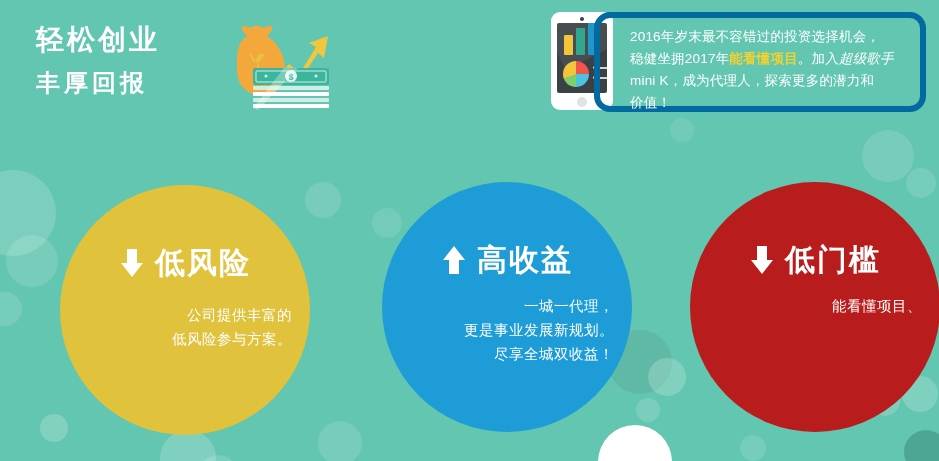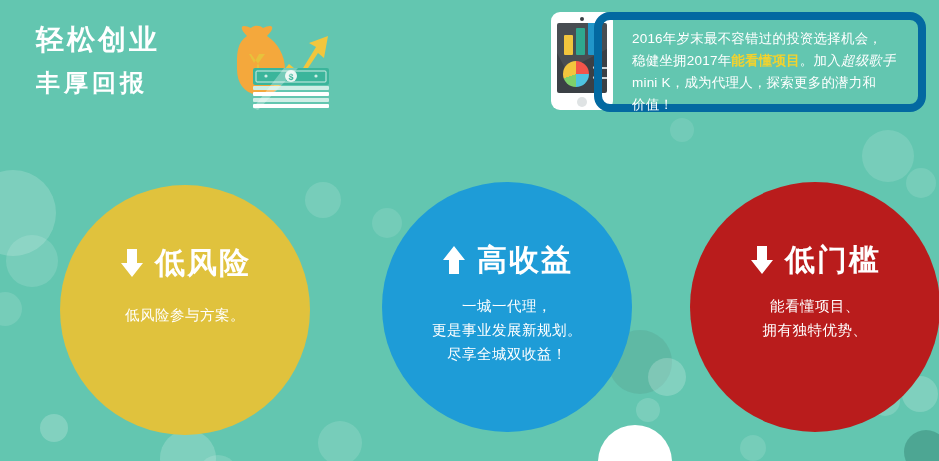--- a/index.html
+++ b/index.html
@@ -19,21 +19,21 @@
   .headline{position:absolute;left:36px;top:22px;color:#ffffff;}
   .headline .l1{font-size:28px;font-weight:bold;letter-spacing:3px;line-height:36px;}
   .headline .l2{font-size:24px;font-weight:bold;letter-spacing:4px;line-height:46px;margin-top:2px;}
 
   
   .money{position:absolute;left:214px;top:18px;width:116px;height:100px;}
 
   
   .callout{
     position:absolute;left:594px;top:12px;width:332px;height:100px;
-    border:8px solid #0369a1;border-radius:16px;box-sizing:border-box;
+    border:6px solid #0369a1;border-radius:16px;box-sizing:border-box;
   }
   .callout-text{
     position:absolute;left:30px;top:8px;right:10px;
     color:#ffffff;font-size:13.5px;line-height:22px;letter-spacing:.2px;
   }
   .callout-text .hl{color:#f2d22e;font-weight:bold;}
   .callout-text .script{font-family:"Liberation Serif","DejaVu Serif",serif;font-style:italic;}
 
   
   .tablet{position:absolute;left:551px;top:12px;width:62px;height:98px;
@@ -42,21 +42,21 @@
   .tablet .cam{position:absolute;left:29px;top:5px;width:4px;height:4px;border-radius:50%;background:#3b4045;}
   .tablet .home{position:absolute;left:26px;top:85px;width:10px;height:10px;border-radius:50%;background:#dfe3e4;}
   .tablet .gloss{position:absolute;left:-10px;top:-30px;width:90px;height:60px;background:rgba(255,255,255,.07);transform:rotate(-28deg);}
   .bar{position:absolute;bottom:38px;border-radius:1px;}
   .pie{position:absolute;left:6px;bottom:6px;width:26px;height:26px;border-radius:50%;
        background:conic-gradient(#f2544a 0deg 90deg,#4ec3e0 90deg 180deg,#7fd06a 180deg 250deg,#f2c53d 250deg 360deg);}
   .dot{position:absolute;width:3px;height:3px;border-radius:50%;background:#cfd4d6;}
   .dash{position:absolute;width:11px;height:2px;background:#cfd4d6;}
 
   
-  .circle{position:absolute;border-radius:50%;text-align:center;color:#ffffff;}
+  .circle{position:absolute;border-radius:50%;text-align:right;color:#ffffff;}
   .c-yellow{left:60px;top:185px;width:250px;height:250px;background:#e0c23d;}
   .c-blue{left:382px;top:182px;width:250px;height:250px;background:#1e9cd7;}
   .c-green{left:690px;top:182px;width:250px;height:250px;background:#b91c1c;}
 
   .c-title{position:absolute;left:0;right:0;top:56px;height:44px;
     display:flex;align-items:center;justify-content:center;gap:10px;}
   .c-title .txt{font-size:30px;font-weight:bold;letter-spacing:2px;line-height:34px;}
   .arrow{width:26px;height:32px;flex:0 0 auto;}
   .c-body{position:absolute;left:18px;right:18px;top:118px;
     font-size:14.5px;line-height:24px;letter-spacing:.5px;color:#ffffff;}
@@ -153,20 +153,21 @@
   </div>
 
   <div class="circle c-yellow">
     <div class="c-title">
       <svg class="arrow" viewBox="0 0 26 32">
         <path d="M8 2 h10 v14 h6 L13 30 L2 16 h6 z" fill="#ffffff"></path>
       </svg>
       <span class="txt">低风险</span>
     </div>
     <div class="c-body">
+      <div>公司提供丰富的</div>
       <div>低风险参与方案。</div>
     </div>
   </div>
 
   <div class="circle c-blue">
     <div class="c-title">
       <svg class="arrow" viewBox="0 0 26 32">
         <path d="M13 2 L24 16 h-6 v14 H8 V16 H2 z" fill="#ffffff"></path>
       </svg>
       <span class="txt">高收益</span>
@@ -180,17 +181,16 @@
 
   <div class="circle c-green">
     <div class="c-title">
       <svg class="arrow" viewBox="0 0 26 32">
         <path d="M8 2 h10 v14 h6 L13 30 L2 16 h6 z" fill="#ffffff"></path>
       </svg>
       <span class="txt">低门槛</span>
     </div>
     <div class="c-body">
       <div>能看懂项目、</div>
-      <div>拥有独特优势、</div>
     </div>
   </div>
 
 </div>
 
 </body></html>

